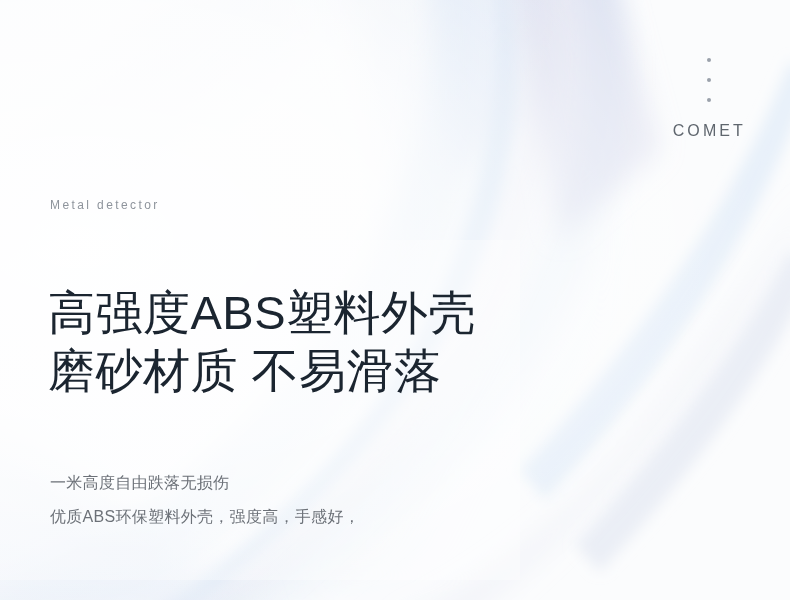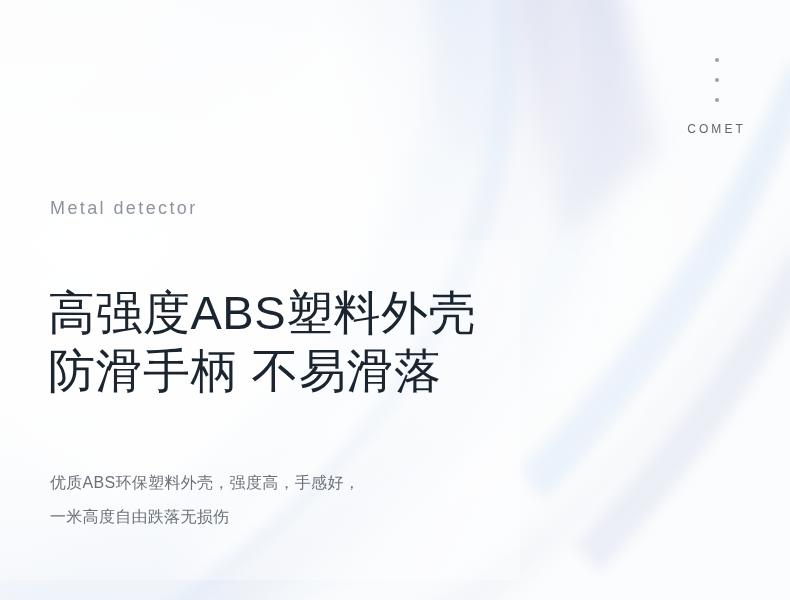--- a/index.html
+++ b/index.html
@@ -67,33 +67,33 @@
     gap: 16px;
     margin-bottom: 20px;
   }
   .brand-dot {
     width: 4px;
     height: 4px;
     border-radius: 50%;
     background: #9aa1ab;
   }
   .brand-name {
-    font-size: 12px;
+    font-size: 16px;
     letter-spacing: 3.1px;
     color: #5f666e;
     font-weight: 400;
     white-space: nowrap;
   }
 
   
   .eyebrow {
     position: absolute;
     left: 50px;
     top: 198px;
-    font-size: 18px;
+    font-size: 12px;
     letter-spacing: 2.4px;
     color: #8e949c;
     font-weight: 400;
     white-space: nowrap;
   }
 
   
   .headline {
     position: absolute;
     left: 48px;
@@ -233,22 +233,22 @@
         <span class="brand-dot"></span>
         <span class="brand-dot"></span>
       </div>
       <div class="brand-name">COMET</div>
     </div>
 
     <div class="eyebrow">Metal detector</div>
 
     <div class="headline">
       <div class="headline-line">高强度ABS塑料外壳</div>
-      <div class="headline-line">防滑手柄 不易滑落</div>
+      <div class="headline-line">磨砂材质 不易滑落</div>
     </div>
 
     <div class="body-copy">
+      <div class="body-line">一米高度自由跌落无损伤</div>
       <div class="body-line">优质ABS环保塑料外壳，强度高，手感好，</div>
-      <div class="body-line">一米高度自由跌落无损伤</div>
     </div>
 
   </div>
 </div>
 
 </body></html>

